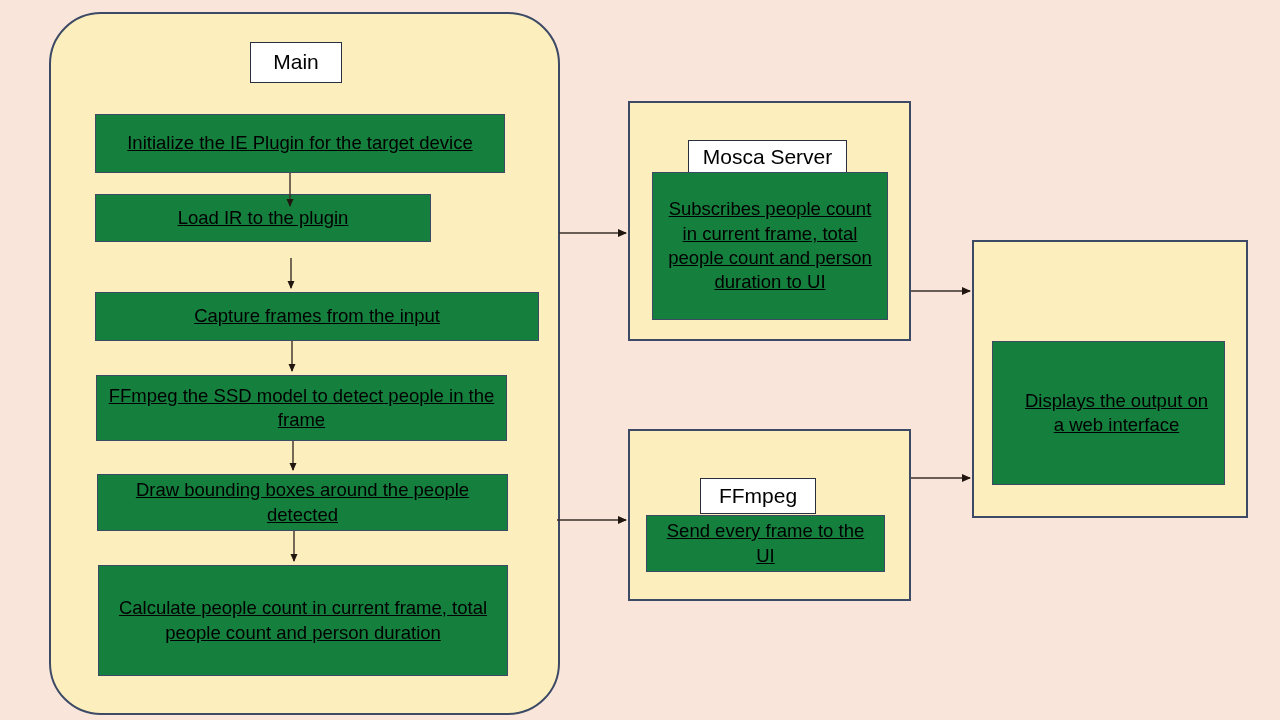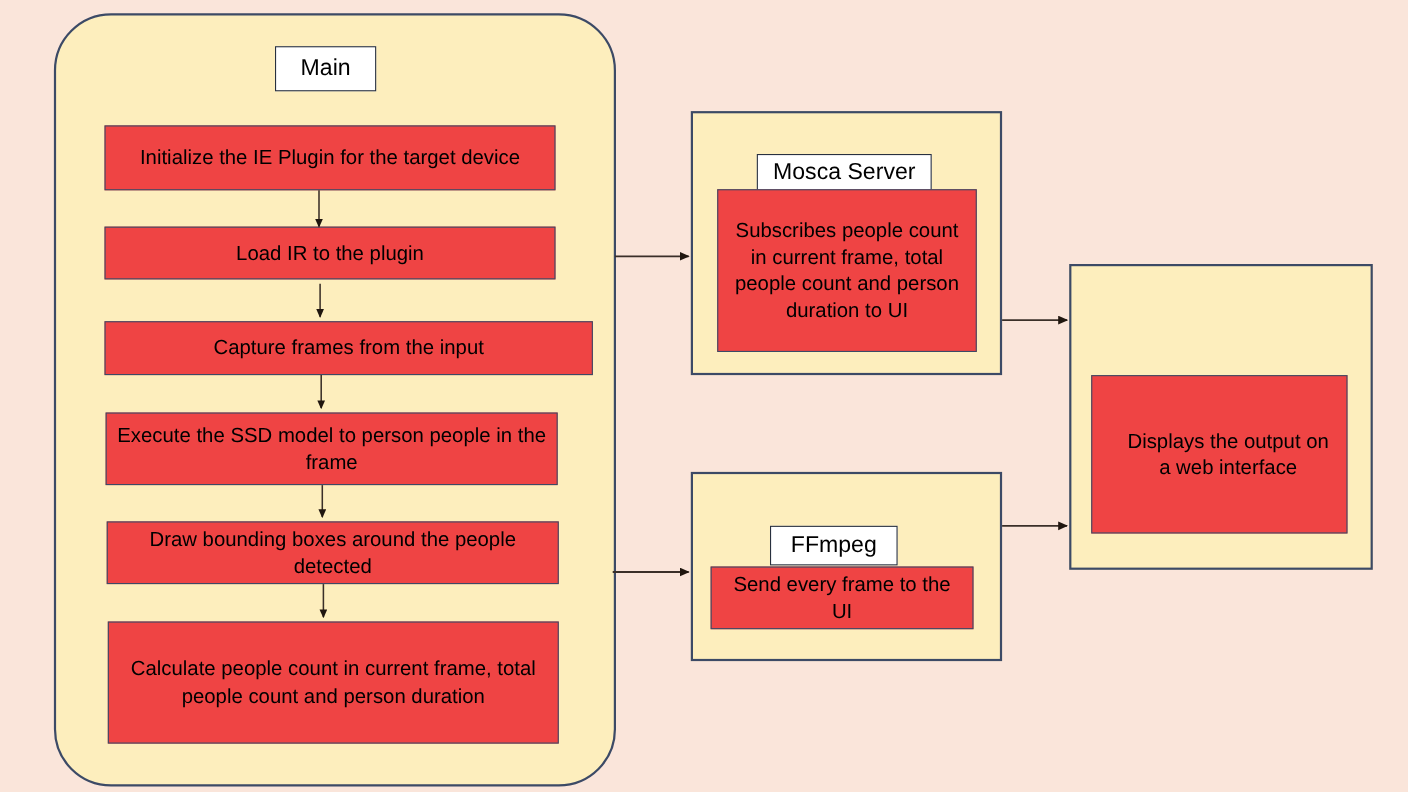--- a/index.html
+++ b/index.html
@@ -42,31 +42,32 @@
     justify-content: center;
     color: #000000;
     font-size: 21px;
     line-height: 1.15;
     white-space: nowrap;
   }
 
   
   .step {
     position: absolute;
-    background: #ef4444;
+    background: #15803d;
     border: 1.5px solid #3c4a66;
     box-sizing: border-box;
     display: flex;
     align-items: center;
     justify-content: center;
     text-align: center;
     color: #000000;
     font-size: 18.5px;
     line-height: 1.32;
     padding: 2px 8px;
+    text-decoration: underline;
   }
   .step.small-pad { padding: 2px 14px; }
 
   
   #arrows {
     position: absolute;
     left: 0;
     top: 0;
     width: 1280px;
     height: 720px;
@@ -77,25 +78,25 @@
 <body>
 
 <div id="canvas">
 
   <div class="group rounded" style="left:49px; top:12px; width:511px; height:703px;"></div>
 
   <div class="title-plate" style="left:250px; top:42px; width:92px; height:41px;text-align:center;">Main</div>
 
   <div class="step" style="left:95px; top:114px; width:410px; height:59px;">Initialize the IE Plugin for the target device</div>
 
-  <div class="step" style="left:95px; top:206px; width:410px; height:48px;">Load IR to the plugin</div>
+  <div class="step" style="left:95px; top:194px; width:336px; height:48px;">Load IR to the plugin</div>
 
   <div class="step" style="left:95px; top:292px; width:444px; height:49px;">Capture frames from the input</div>
 
-  <div class="step" style="left:96px; top:375px; width:411px; height:66px;">Execute the SSD model to person people in the frame</div>
+  <div class="step" style="left:96px; top:375px; width:411px; height:66px;">FFmpeg the SSD model to detect people in the frame</div>
 
   <div class="step" style="left:97px; top:474px; width:411px; height:57px;">Draw bounding boxes around the people detected</div>
 
   <div class="step small-pad" style="left:98px; top:565px; width:410px; height:111px;">Calculate people count in current frame, total people count and person duration</div>
 
   <div class="group" style="left:628px; top:101px; width:283px; height:240px;"></div>
 
   <div class="title-plate" style="left:688px; top:115px; width:159px; height:35px;margin-top:25px;">Mosca Server</div>
 
   <div class="step small-pad" style="left:652px; top:172px; width:236px; height:148px;">Subscribes people count in current frame, total people count and person duration to UI</div>

